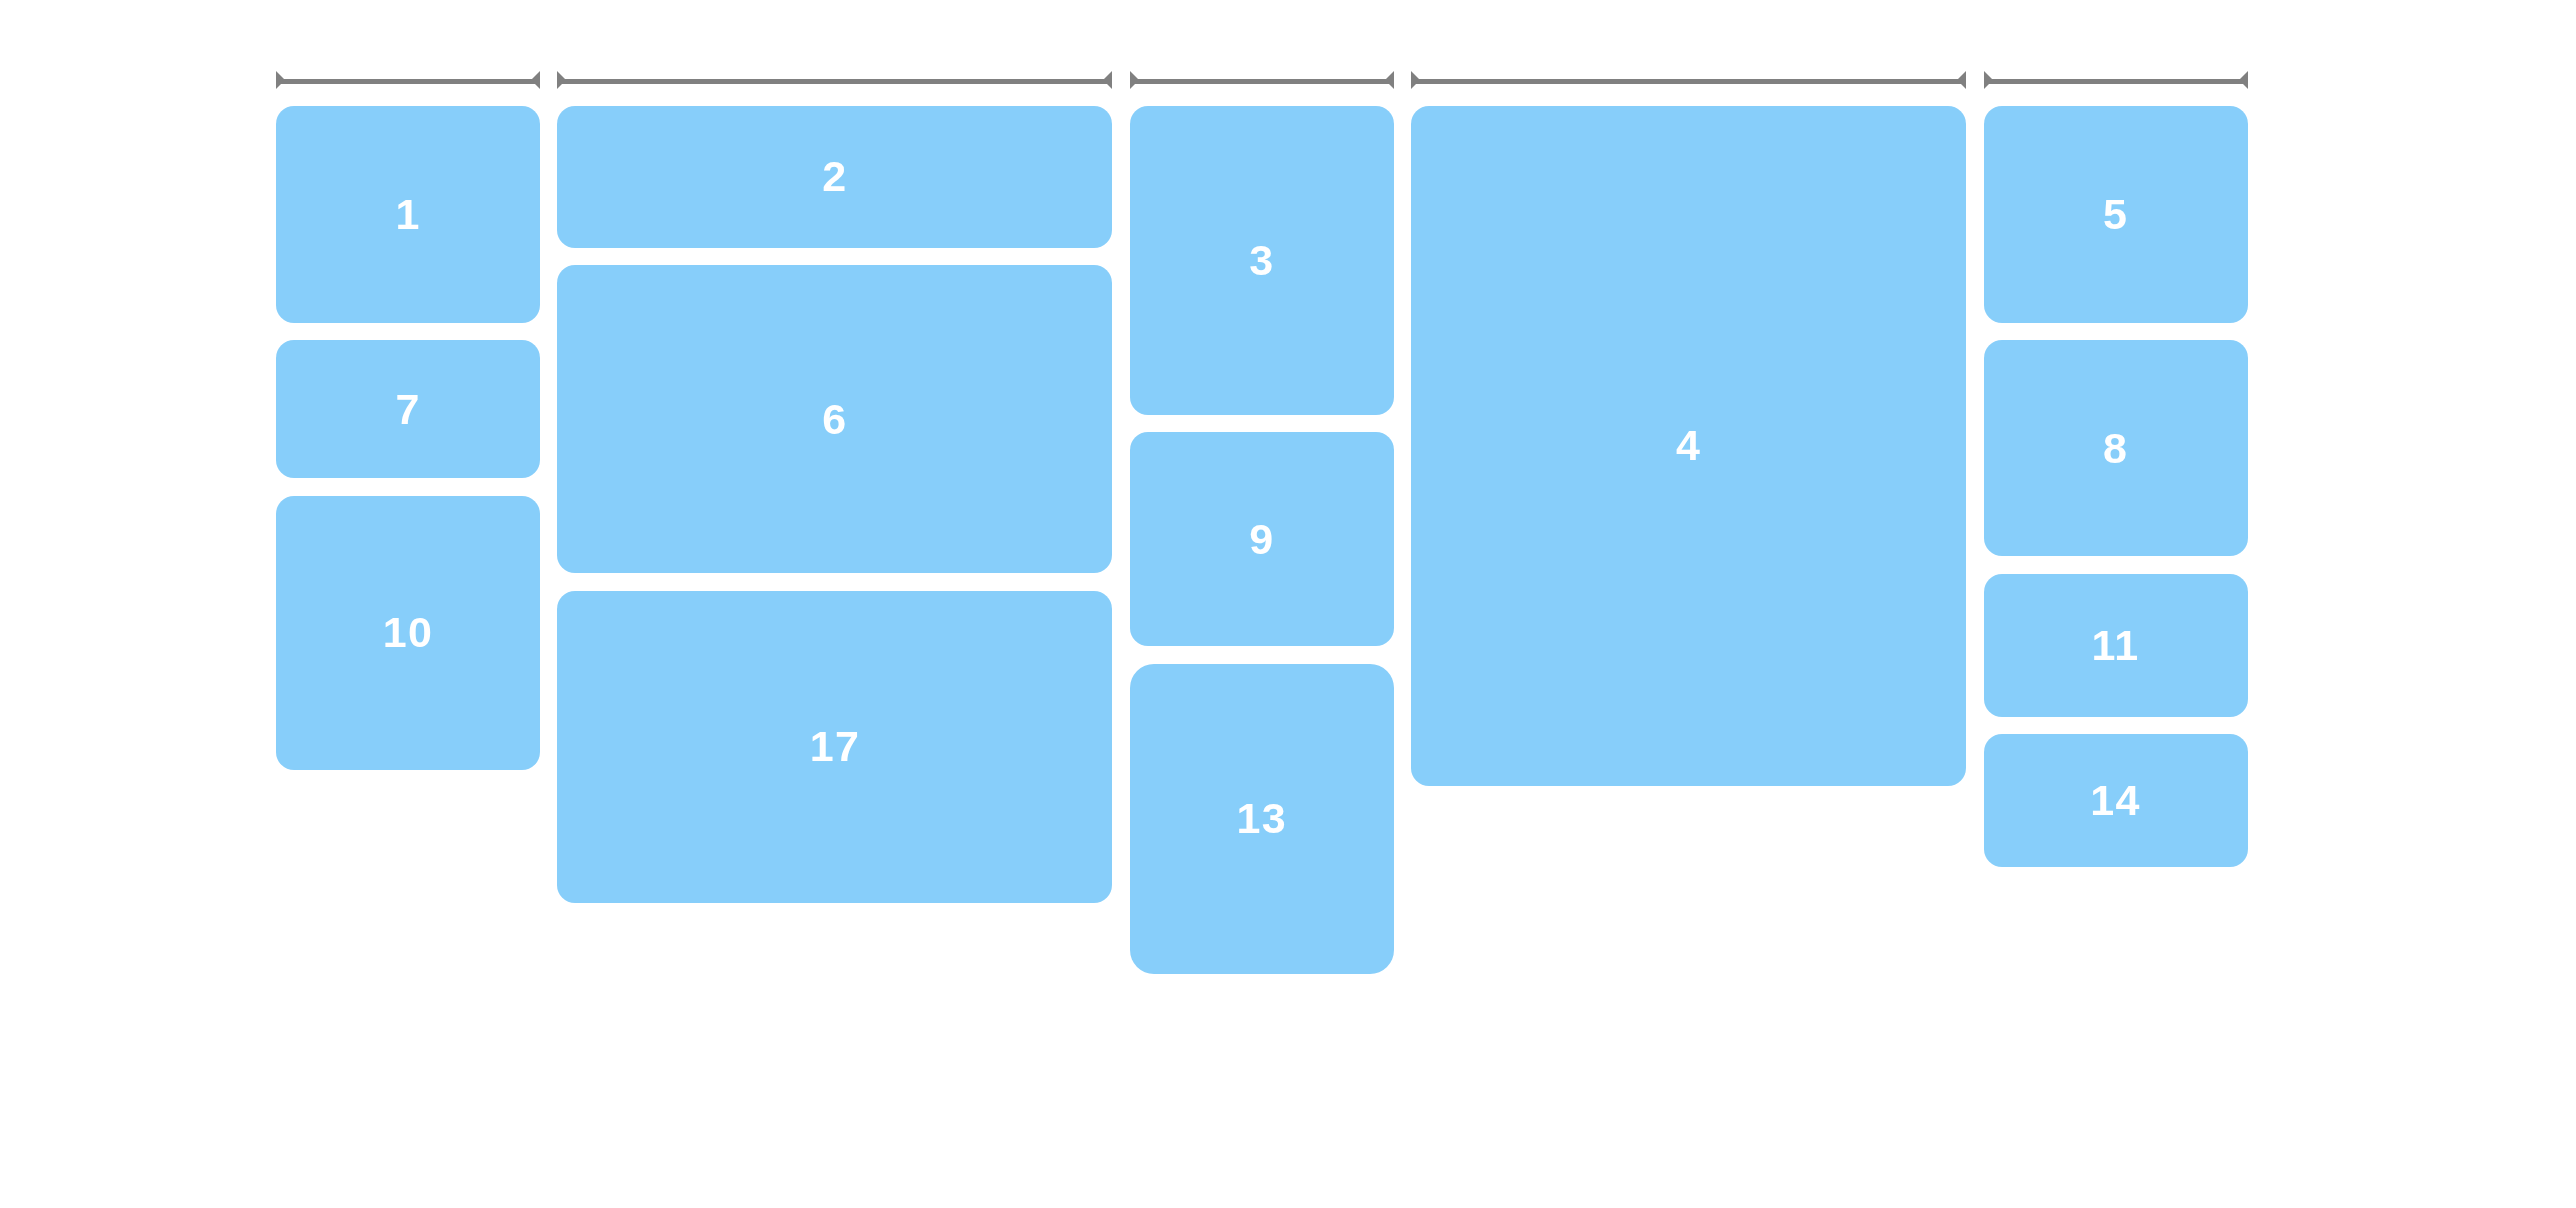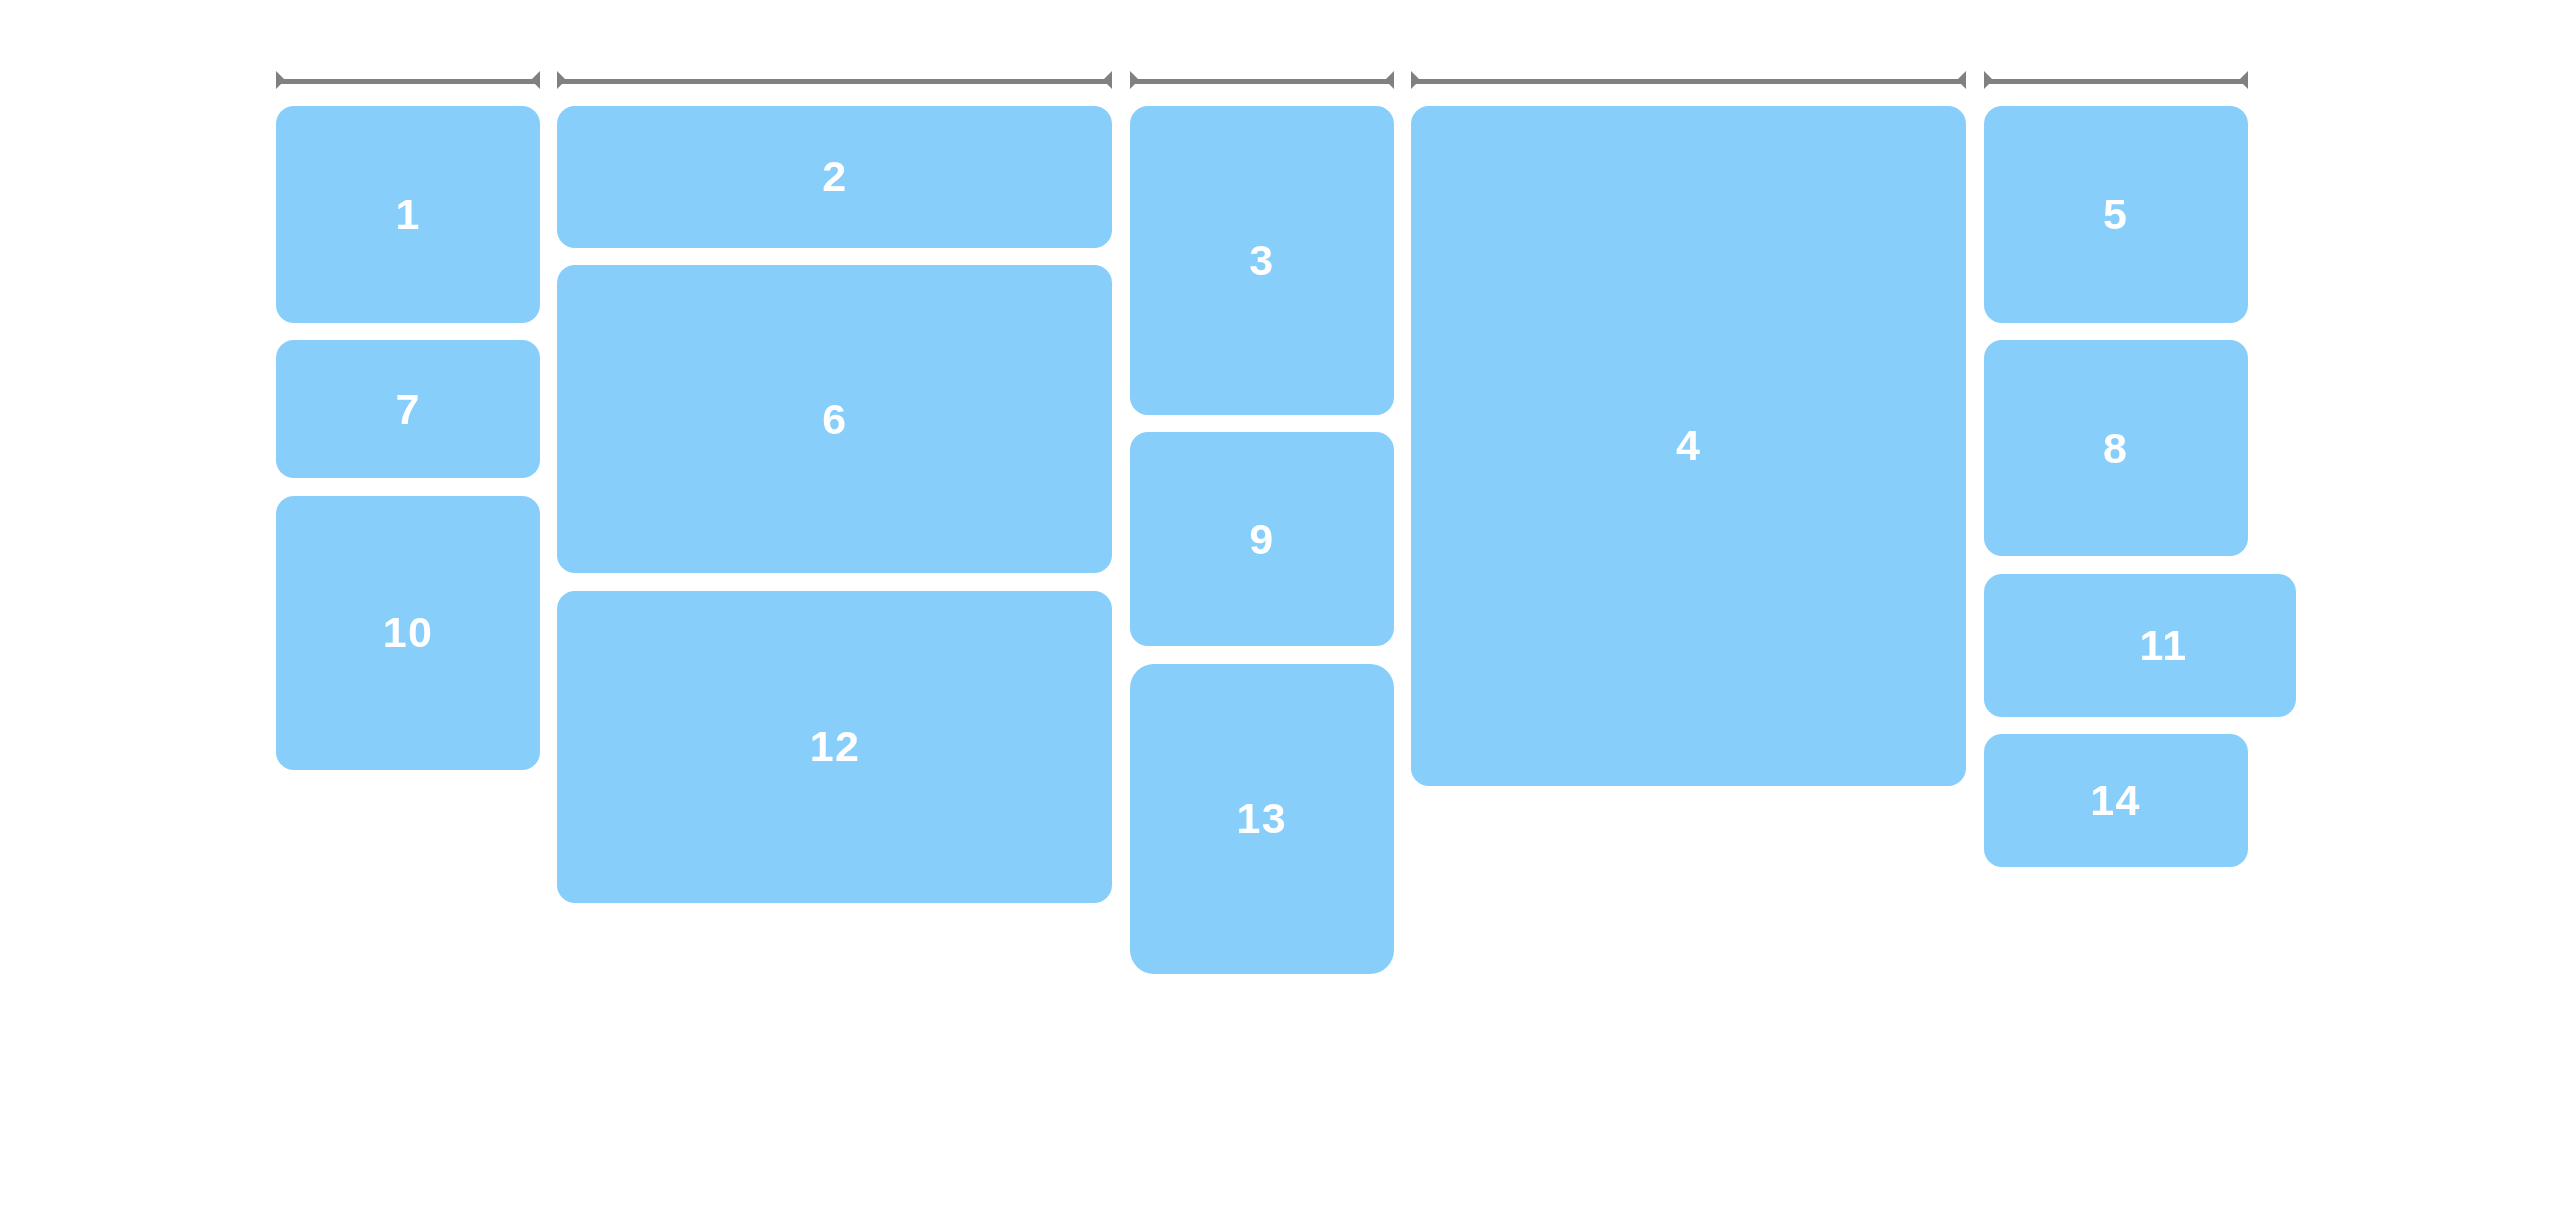--- a/index.html
+++ b/index.html
@@ -104,21 +104,21 @@
       <span class="line"></span>
       <span class="arrow-right"></span>
     </div>
   <div class="item" style="height: 142px; margin-bottom: 17.4px; border-radius: 18px;">
     <span class="item-label">2</span>
   </div>
       <div class="item" style="height: 308px; margin-bottom: 17.4px; border-radius: 18px;">
     <span class="item-label">6</span>
   </div>
       <div class="item" style="height: 312px; margin-bottom: 17.4px; border-radius: 18px;">
-    <span class="item-label">12</span>
+    <span class="item-label">17</span>
   </div>
     </div>
     <div class="column" style="width: 264px;">
     <div class="ruler">
       <span class="arrow-left"></span>
       <span class="line"></span>
       <span class="arrow-right"></span>
     </div>
   <div class="item" style="height: 309px; margin-bottom: 17.4px; border-radius: 18px;">
     <span class="item-label">3</span>
@@ -145,21 +145,21 @@
       <span class="arrow-left"></span>
       <span class="line"></span>
       <span class="arrow-right"></span>
     </div>
   <div class="item" style="height: 217px; margin-bottom: 17.4px; border-radius: 18px;">
     <span class="item-label">5</span>
   </div>
       <div class="item" style="height: 216px; margin-bottom: 17.4px; border-radius: 18px;">
     <span class="item-label">8</span>
   </div>
-      <div class="item" style="height: 143px; margin-bottom: 17.4px; border-radius: 18px; padding-left: 48px;">
+      <div class="item" style="height: 143px; margin-bottom: 17.4px; border-radius: 18px;">
     <span class="item-label">11</span>
   </div>
       <div class="item" style="height: 133px; margin-bottom: 17.4px; border-radius: 18px;">
     <span class="item-label">14</span>
   </div>
     </div>
   </div>
 
 
 </body></html>

